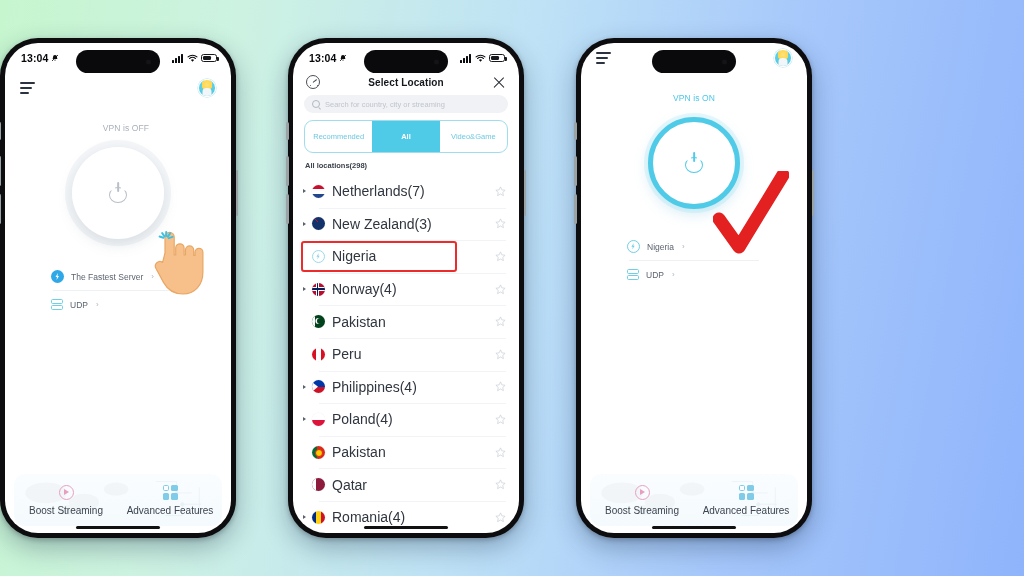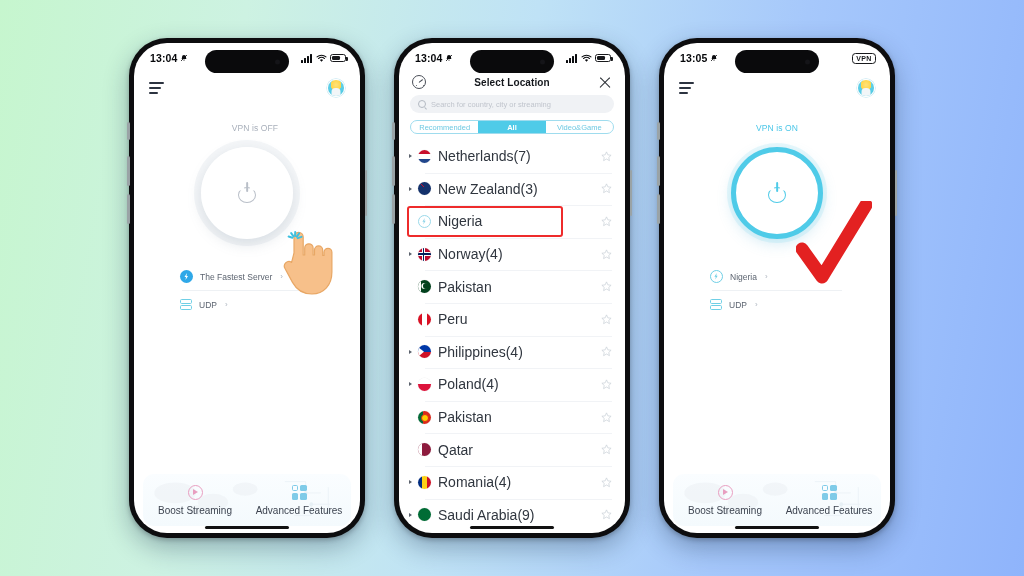--- a/index.html
+++ b/index.html
@@ -2,21 +2,21 @@
 <html><head>
 <meta charset="utf-8">
 <style>
   * { margin:0; padding:0; box-sizing:border-box; }
   body {
     width:1024px; height:576px; overflow:hidden;
     font-family:"Liberation Sans", sans-serif;
     background:linear-gradient(100deg,#c6f6ce 0%,#cdf2e2 22%,#bfe2f6 48%,#a6c8fb 72%,#8fb4fb 100%);
     position:relative;
   }
-  .stage { position:absolute; inset:0; display:flex; align-items:center; justify-content:center; gap:29px;border-radius:8px; }
+  .stage { position:absolute; inset:0; display:flex; align-items:center; gap:52px;border-radius:8px; }
 
   
   .phone {
     position:relative; width:236px; height:500px;
     background:#0d0d0f; border-radius:38px;
     padding:5px;
     box-shadow:0 10px 26px rgba(20,40,70,.32), 0 2px 5px rgba(0,0,0,.25);
   }
   .phone::before, .phone::after{
     content:""; position:absolute; left:-2px; width:2.5px; background:#9aa3a6; border-radius:2px;
@@ -160,21 +160,21 @@
 
   .search {
     flex:none; margin:0 11px 7px; height:18px; border-radius:9px; background:#f0f2f5;
     display:flex; align-items:center; gap:5px; padding:0 8px; cursor:text;
   }
   .ico-search { width:8px; height:8px; border:1.2px solid #b3b9c2; border-radius:50%; position:relative; flex:none; }
   .ico-search::after { content:""; position:absolute; right:-2.6px; bottom:-2px; width:3.4px; height:1.2px; background:#b3b9c2; transform:rotate(42deg); border-radius:1px; }
   .search-ph { font-size:7.5px; color:#c0c5cd; }
 
   .tabs {
-    flex:none; margin:0 11px 6px; height:14px; border-radius:9px;
+    flex:none; margin:0 11px 6px; height:33px; border-radius:9px;
     border:1px solid #9fdcee; display:flex; overflow:hidden; background:#fff;
   }
   .tab { flex:1; display:flex; align-items:center; justify-content:center; font-size:7.5px; color:#6fc9e2; cursor:pointer; }
   .tab.active { background:#4fcbe8; color:#fff; font-weight:600; }
 
   .all-loc { flex:none; padding:2px 12px 5px; font-size:7.5px; font-weight:700; color:#3b414b; }
 
   .loc-list { flex:1; overflow:hidden; padding:0 0 2px; }
   .loc-row {
     position:relative; display:flex; align-items:center; height:32.6px;
@@ -400,20 +400,21 @@
         <span class="ico-search"></span>
         <span class="search-ph">Search for country, city or streaming</span>
       </div>
 
       <div class="tabs">
         <div class="tab">Recommended</div>
         <div class="tab active">All</div>
         <div class="tab">Video&amp;Game</div>
       </div>
 
+      <div class="all-loc">All locations(298)</div>
 
       <div class="loc-list">
 
         <div class="loc-row">
           <span class="arrow">
               <i></i>
             </span>
           <span class="flag f-nl"></span>
           <span class="loc-name">Netherlands(7)</span>
           <svg class="star" viewBox="0 0 20 20">
@@ -543,33 +544,20 @@
       </div>
       <div class="home-ind"></div>
     </div>
   </div>
 
   <div class="phone">
     <div class="btn-mute"></div>
     <div class="btn-r"></div>
     <div class="screen">
       <div class="notch"></div>
-      <div class="statusbar">
-        <div class="sb-time">
-          <span>13:05</span>
-          <svg width="8" height="8" viewBox="0 0 16 16">
-            <path d="M4 6a4 4 0 0 1 8 0c0 3 1 4 1 4H3s1-1 1-4z" fill="#0b0c0f"></path>
-            <rect x="6.6" y="11" width="2.8" height="2" rx="1" fill="#0b0c0f"></rect>
-            <line x1="2" y1="14" x2="14" y2="2" stroke="#0b0c0f" stroke-width="1.6"></line>
-          </svg>
-        </div>
-        <div class="sb-right">
-          <span class="vpn-chip">VPN</span>
-        </div>
-      </div>
 
       <div class="home-top">
         <div class="hamburger">
             <i></i>
             <i></i>
             <i></i>
           </div>
         <div class="avatar"></div>
       </div>
 

